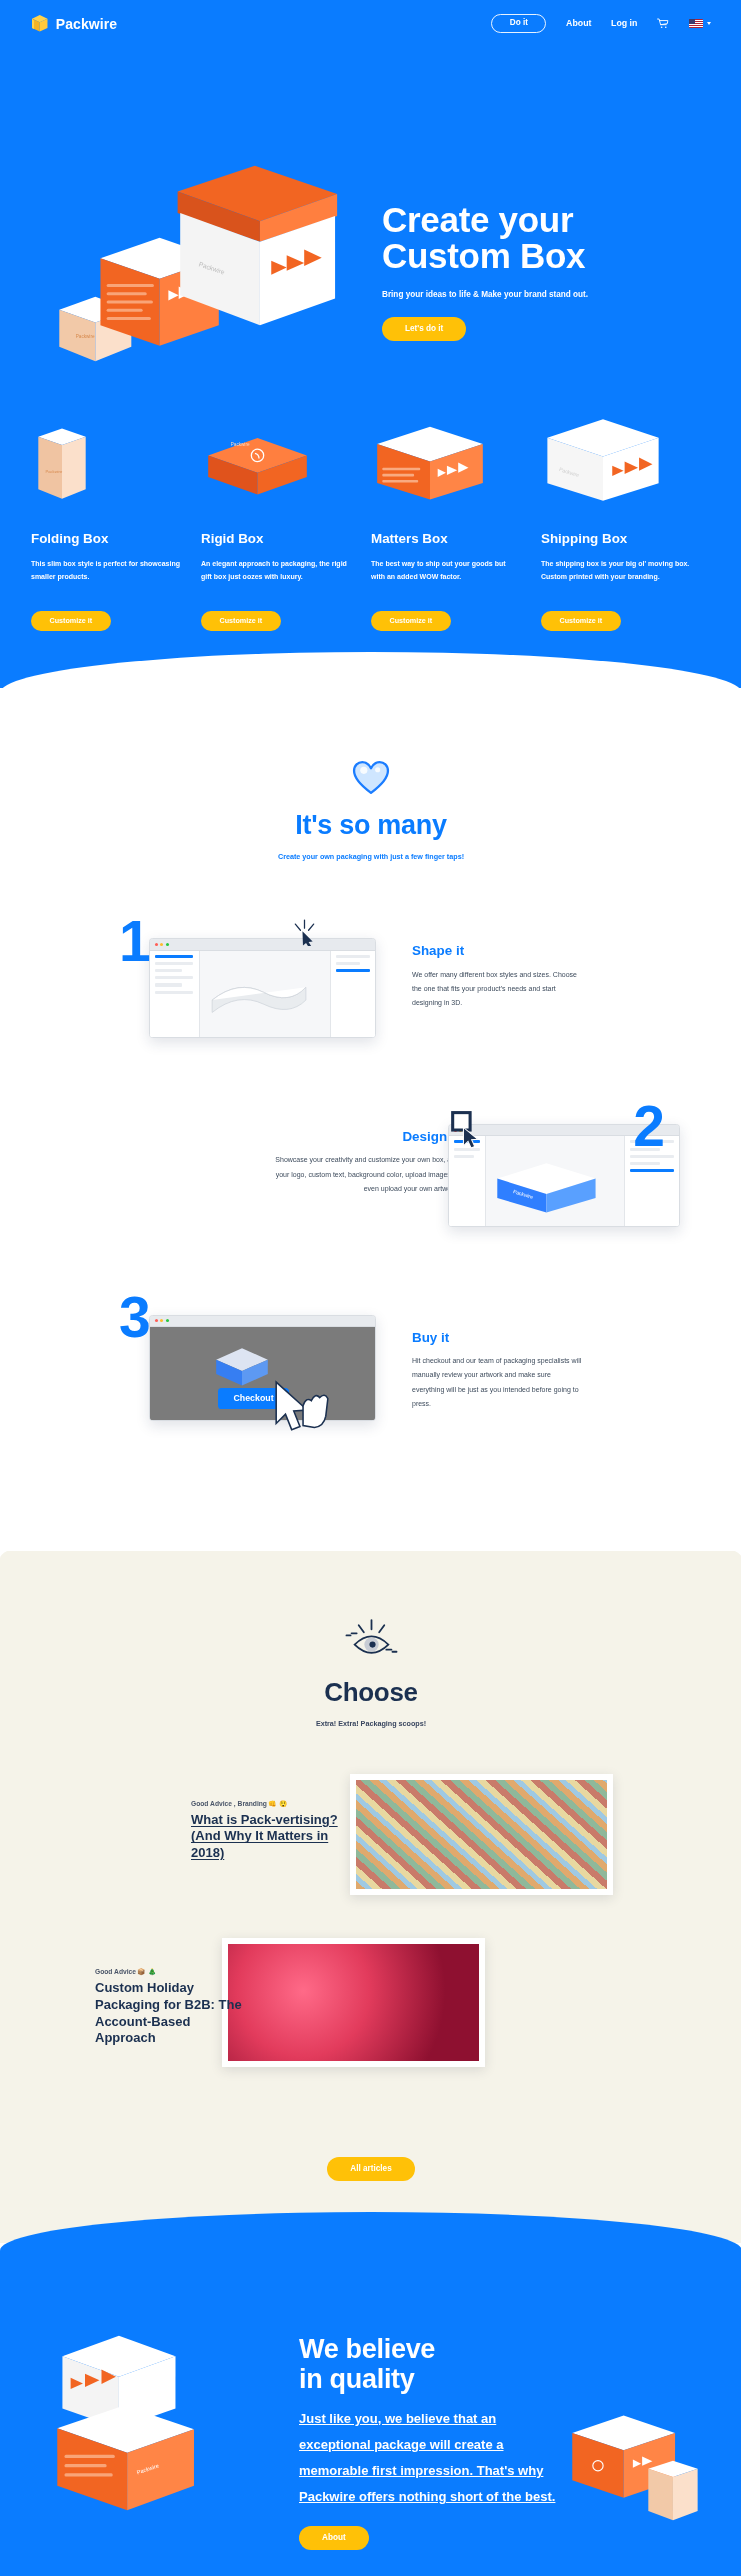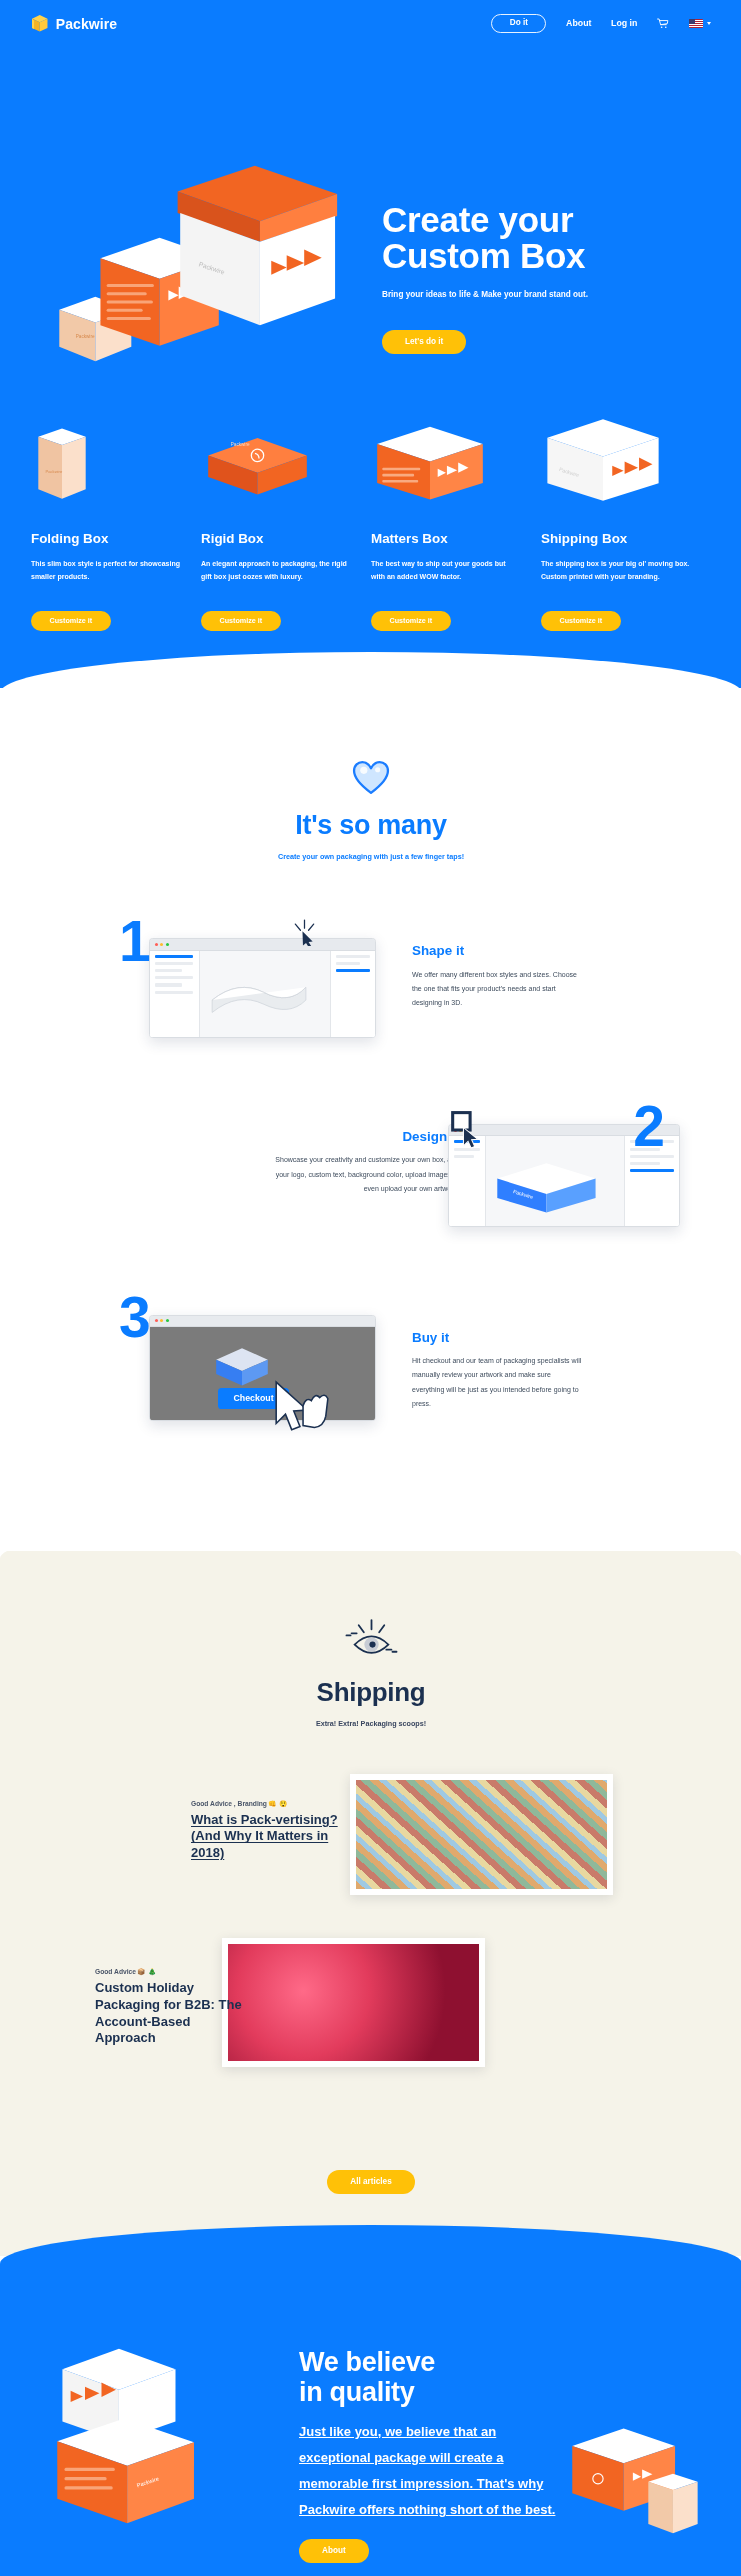--- a/index.html
+++ b/index.html
@@ -46,21 +46,21 @@
     display: flex; align-items: flex-start;
   }
   .hero-copy { position: absolute; left: 382px; top: 155px; width: 289px; }
   .hero-copy h1 {
     color: #fff; font-size: 35px; line-height: 1.04; font-weight: 800; letter-spacing: -0.3px;
   }
   .hero-sub { color: #fff; font-size: 8.2px; font-weight: 700; margin-top: 15.5px; }
   .btn-yellow {
     display: inline-block; background: #ffc107; color: #fff;
     font-size: 8.2px; font-weight: 700; border: none; border-radius: 20.6px;
-    padding: 7.7px 23px; margin-top: 31px; cursor: pointer; line-height: 1;
+    padding: 7.7px 23px; margin-top: 18px; cursor: pointer; line-height: 1;
   }
 
   
   .hero-art { position: absolute; left: 49px; top: 108px; width: 319px; height: 222px; }
 
   
   .cats {
     display: grid; grid-template-columns: repeat(4, 1fr); gap: 0;
     padding: 31px 31px 57px 31px; position: relative; z-index: 3;
   }
@@ -460,21 +460,21 @@
           <path d="M6 34 L14 34"></path>
             <path d="M16 30 L26 30"></path>
           <path d="M84 62 L94 62"></path>
             <path d="M96 66 L104 66"></path>
           <path d="M22 52 Q55 20 88 52 Q55 84 22 52 Z"></path>
         </g>
         <circle cx="55" cy="52" r="14" fill="#c8ccd4"></circle>
         <circle cx="57" cy="52" r="6" fill="#1b3050"></circle>
       </svg>
     </span>
-    <h2 class="journal-title">Shipping</h2>
+    <h2 class="journal-title">Choose</h2>
     <p class="journal-sub">Extra! Extra! Packaging scoops!</p>
 
     <div class="article" style="height:149px;">
       <div class="art-photo" style="left:350px; top:5.2px; width:263px; height:121px;
                   background: repeating-linear-gradient(42deg,#e0a96d 0 6.2px,#9fc9e2 6.2px 11.3px,#e8d8a0 11.3px 17.5px,#c97b6a 17.5px 24px,#8fb89a 24px 30px);">
       </div>
       <div class="art-copy" style="left:191px; top:31px;">
         <div class="art-tags">Good Advice , Branding 👊 😲</div>
         <div class="art-title"><u>What is Pack-vertising? (And Why It Matters in 2018)</u></div>
       </div>

